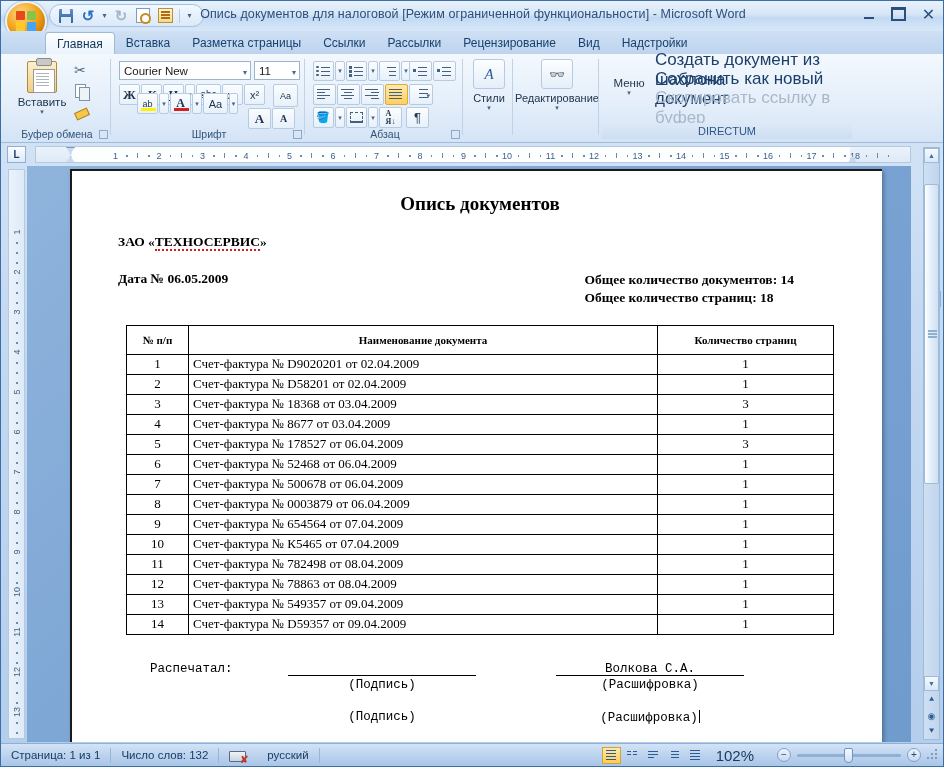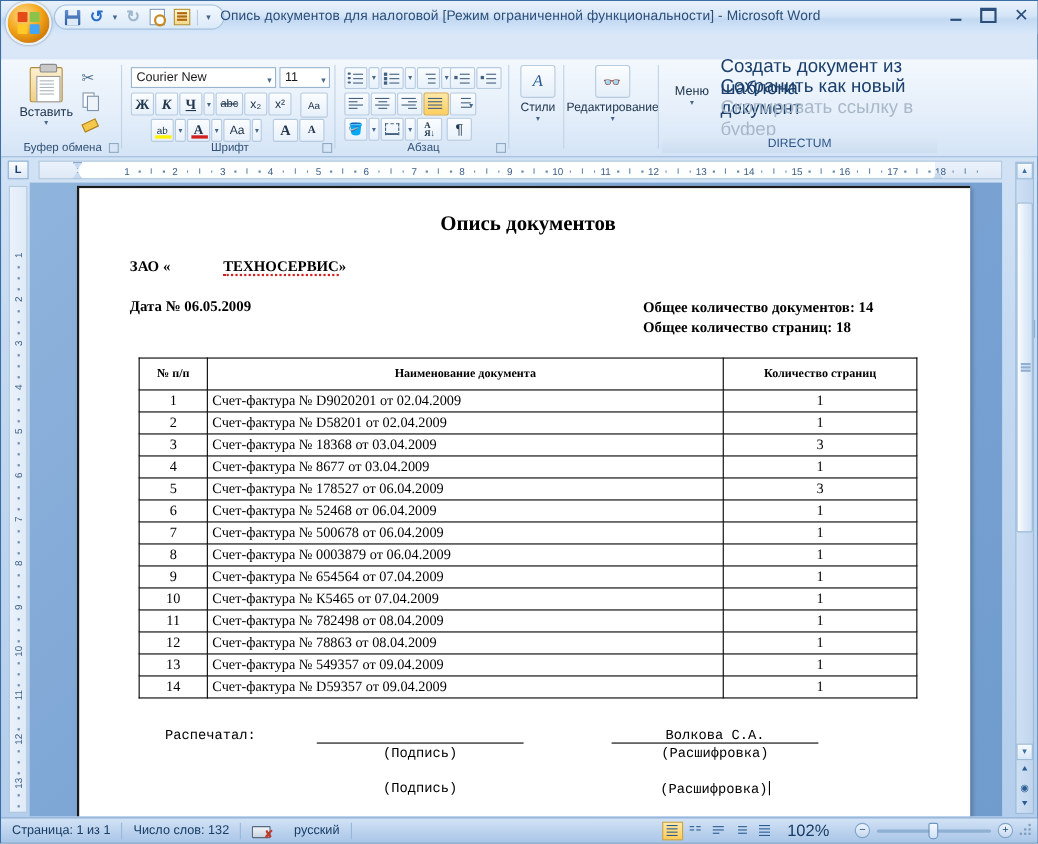--- a/index.html
+++ b/index.html
@@ -206,21 +206,21 @@
   .page-inner { position:absolute; left:0; top:0; width:100%; padding: 22px 40px 0 46px; }
 
   .doc-title {
     text-align:center; font-family:"Liberation Serif", serif;
     font-size:19px; font-weight:bold; color:#000; margin-bottom: 19px;
   }
   .doc-org {
     font-family:"Liberation Serif", serif; font-size:13.5px; font-weight:bold; color:#000;
     margin-bottom: 21px;
   }
-  .spell { border-bottom: 2px dotted #d02020; margin-left: 48px; }
+  .spell { border-bottom: 2px dotted #d02020; }
   .doc-meta { display:flex; justify-content:space-between; align-items:flex-start; margin-bottom: 18px; }
   .doc-date { font-family:"Liberation Serif", serif; font-size:13.5px; font-weight:bold; }
   .doc-totals { font-family:"Liberation Serif", serif; font-size:13.5px; font-weight:bold; text-align:left; line-height:1.32; margin-right: 48px;}
 
   table.doc-table { border-collapse: collapse; width: 708px; margin: 0 auto; font-family:"Liberation Serif", serif; }
   table.doc-table th, table.doc-table td { border: 1px solid #000; color:#000; }
   table.doc-table th { font-size: 11px; font-weight: bold; padding: 8px 4px; text-align:center; }
   table.doc-table td { font-size: 13px; padding: 1.5px 4px; }
   td.c-num { text-align:center; width: 62px; }
   td.c-name { text-align:left; padding-left: 9px; }
@@ -325,20 +325,30 @@
 
     <div class="title-text">Опись документов для налоговой [Режим ограниченной функциональности] - Microsoft Word</div>
 
     <div class="win-btns">
       <div class="win-btn wb-min"></div>
       <div class="win-btn wb-max"></div>
       <div class="win-btn wb-close">✕</div>
     </div>
   </div>
 
+  <div class="tabstrip">
+    <div class="tab active">Главная</div>
+    <div class="tab">Вставка</div>
+    <div class="tab">Разметка страницы</div>
+    <div class="tab">Ссылки</div>
+    <div class="tab">Рассылки</div>
+    <div class="tab">Рецензирование</div>
+    <div class="tab">Вид</div>
+    <div class="tab">Надстройки</div>
+  </div>
 
   <div class="ribbon">
 
     <div class="rgroup" style="left:2px; width:108px;">
       <div style="position:absolute;left:10px;top:6px;width:58px;height:62px;display:flex;flex-direction:column;align-items:center;">
         <div class="paste-icon">
             <span class="paste-lines"></span>
           </div>
         <div style="font-size:11.5px;color:#21364f;margin-top:3px;">Вставить</div>
         <div style="font-size:7px;color:#44658c;">▾</div>
@@ -367,21 +377,21 @@
         <div class="btn boxed fbtn" style="text-decoration:underline;font-weight:bold;font-family:'Liberation Serif',serif;">Ч</div>
         <div class="btn boxed" style="width:10px;height:21px;font-size:7px;color:#44658c;">▾</div>
         <div class="btn boxed fbtn-w" style="text-decoration:line-through;font-size:10px;">abc</div>
         <div class="btn boxed fbtn" style="font-size:11px;">x₂</div>
         <div class="btn boxed fbtn" style="font-size:11px;">x²</div>
       </div>
       <div class="btn boxed" style="position:absolute;left:160px;top:29px;width:25px;height:23px;font-size:9px;">
         <span>Aa</span>
       </div>
 
-      <div style="position:absolute;left:6px;top:53px;display:flex;gap:1px;padding-left:18px;">
+      <div style="position:absolute;left:6px;top:38px;display:flex;gap:1px;padding-left:18px;">
         <div class="btn boxed" style="width:21px;height:21px;position:relative;">
           <span style="font-size:9px;">ab</span>
           <span style="position:absolute;left:3px;bottom:2px;width:15px;height:3px;background:#fff200;"></span>
         </div>
         <div class="btn boxed" style="width:10px;height:21px;font-size:7px;color:#44658c;">▾</div>
         <div class="btn boxed" style="width:21px;height:21px;position:relative;">
           <span style="font-size:12px;font-weight:bold;font-family:'Liberation Serif',serif;">A</span>
           <span style="position:absolute;left:3px;bottom:2px;width:15px;height:3px;background:#d02020;"></span>
         </div>
         <div class="btn boxed" style="width:10px;height:21px;font-size:7px;color:#44658c;">▾</div>

